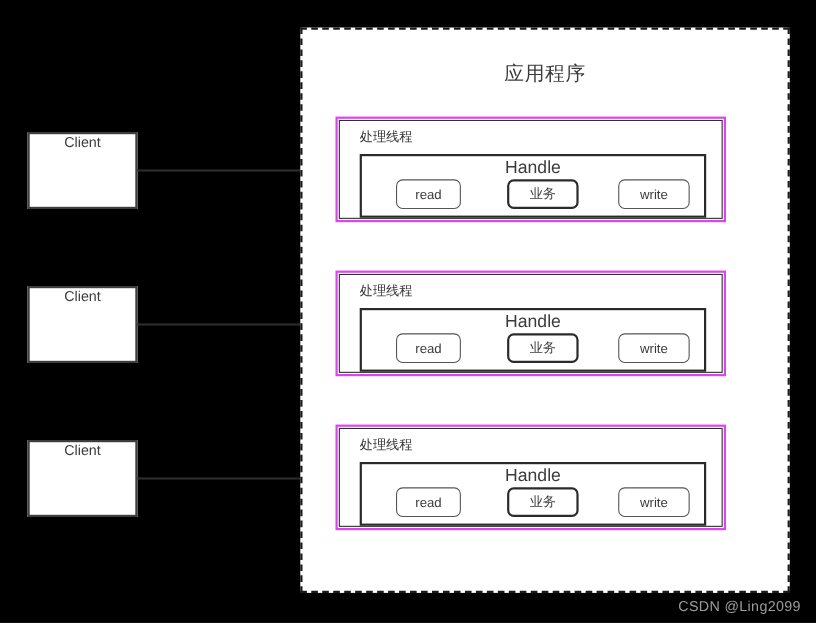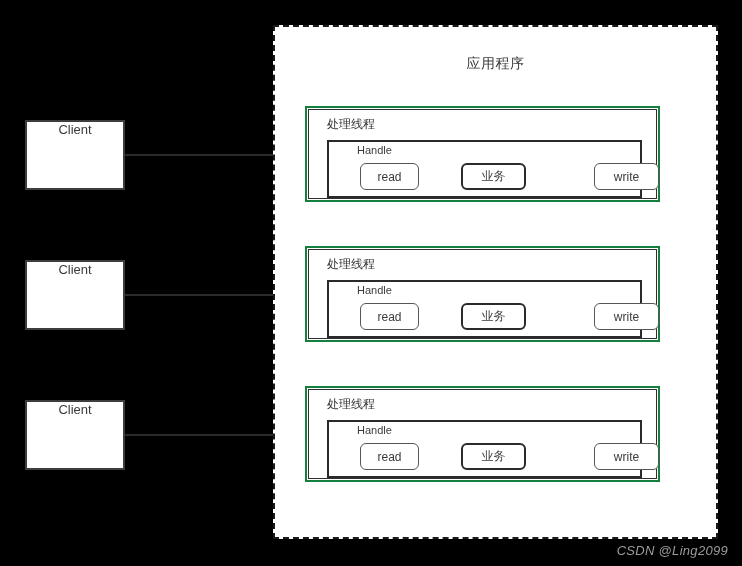--- a/index.html
+++ b/index.html
@@ -34,21 +34,21 @@
     border: 2px dashed #1a1a1a;
     box-sizing: border-box;
   }
 
   .app-title {
     position: absolute;
     left: 0;
     top: 28px;
     width: 100%;
     text-align: center;
-    font-size: 14px;
+    font-size: 18px;
     color: #3b3b3b;
     letter-spacing: 0.5px;
   }
 
   
   .client-box {
     position: absolute;
     left: 25px;
     width: 100px;
     height: 70px;
@@ -87,21 +87,21 @@
     border-left: 13px solid #2b2b2b;
   }
 
   
   .thread-block {
     position: absolute;
     left: 305px;
     width: 355px;
     height: 96px;
     background: #ffffff;
-    border: 2px solid #15803d;
+    border: 2px solid #d946ef;
     box-sizing: border-box;
   }
   .thread-block::before {
     content: "";
     position: absolute;
     left: 1px; top: 1px; right: 1px; bottom: 1px;
     border: 1px solid #2f2f2f;
     pointer-events: none;
   }
   .block-1 { top: 106px; }
@@ -127,53 +127,52 @@
     border: 2px solid #2a2a2a;
     box-sizing: border-box;
     background: #ffffff;
     z-index: 2;
   }
   .handle-label {
     position: absolute;
     left: 0;
     top: 2px;
     width: 100%;
-    font-size: 11px;
-    color: #3b3b3b;
-    padding-left: 28px;
+    text-align: center;
+    font-size: 16px;
+    color: #3b3b3b;
   }
 
   
   .op-box {
     position: absolute;
     top: 21px;
     height: 27px;
     border-radius: 6px;
     box-sizing: border-box;
     background: #ffffff;
     display: flex;
     align-items: center;
     justify-content: center;
     font-size: 12px;
     color: #3b3b3b;
     text-align: right;
   }
   .op-read  { left: 31px;  width: 59px; border: 1.5px solid #55565a; }
   .op-biz   { left: 132px; width: 65px; border: 2px solid #2b2b2b; }
-  .op-write { left: 233px; width: 65px; border: 1.5px solid #55565a; margin-left: 32px; }
+  .op-write { left: 233px; width: 65px; border: 1.5px solid #55565a; }
 
   
   .watermark {
     position: absolute;
     right: 14px;
     bottom: 8px;
     font-size: 13px;
     color: #9b9b9b;
     letter-spacing: 0.3px;
-    font-style: italic;
   }
 </style>
 </head>
 <body>
 
 <div id="stage">
 
   <div class="client-box client-1">
     <span>Client</span>
   </div>

